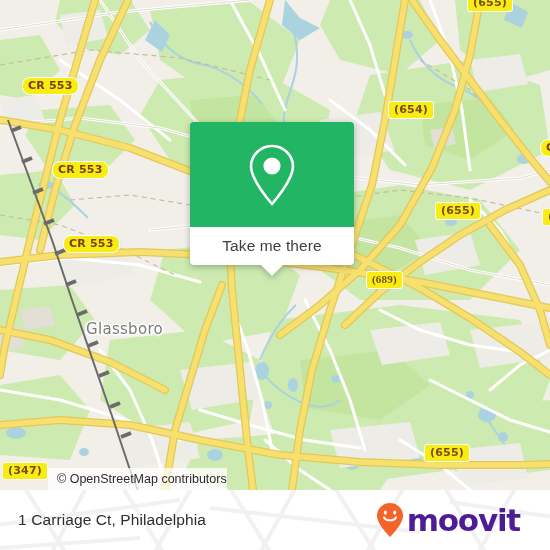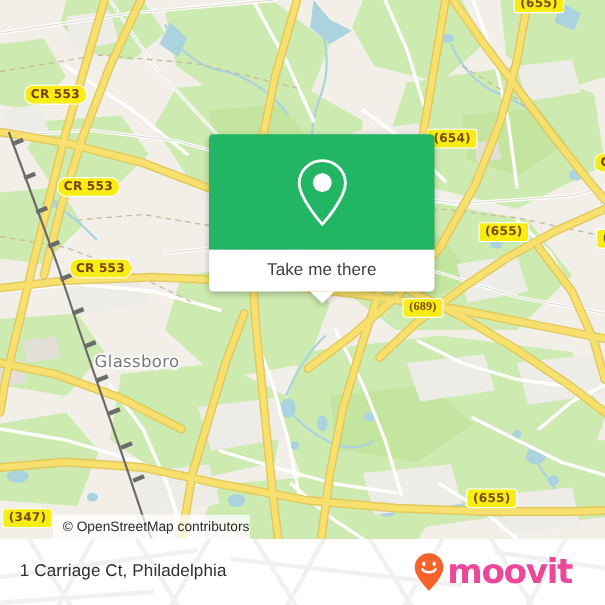--- a/index.html
+++ b/index.html
@@ -70,21 +70,21 @@
       -1.5px 0 2px #fff, 1.5px 0 2px #fff, 0 -1.5px 2px #fff, 0 1.5px 2px #fff,
       -1px -1px 2px #fff, 1px 1px 2px #fff, -1px 1px 2px #fff, 1px -1px 2px #fff;
     margin-left: 20px;
   }
 
   
   #popup {
     position: absolute;
     left: 190px;
     top: 122px;
-    width: 205px;
+    width: 164px;
     filter: drop-shadow(0 2px 3px rgba(0,0,0,0.28));
   }
   #popup-body {
     background: #22b563;
     border-radius: 4px 4px 0 0;
     height: 105px;
     display: flex;
     align-items: center;
     justify-content: center;
   }
@@ -167,21 +167,21 @@
   }
   #brand {
     display: flex;
     align-items: center;
     gap: 2px;
   }
   #brand-wordmark {
     font-family: "DejaVu Sans", sans-serif;
     font-size: 31px;
     font-weight: bold;
-    color: #ec4899;
+    color: #4c1d95;
     letter-spacing: -1.2px;
     line-height: 1;
   }
 </style>
 </head>
 <body>
 
 <div id="app">
 
   <div id="map">
@@ -372,21 +372,21 @@
       </g>
     </svg>
 
     <div class="city-label" style="left:66px; top:320px;">Glassboro</div>
 
     <div class="shield cr" style="left:22px; top:77px;">CR 553</div>
     <div class="shield cr" style="left:52px; top:161px;">CR 553</div>
     <div class="shield cr" style="left:63px; top:235px;">CR 553</div>
 
     <div class="shield" style="left:467px; top:-6px;">(655)</div>
-    <div class="shield" style="left:388px; top:101px;margin-top:16px;">(654)</div>
+    <div class="shield" style="left:388px; top:101px;">(654)</div>
     <div class="shield" style="left:435px; top:202px;">(655)</div>
     <div class="shield" style="left:366px; top:271px;font-family:Liberation Serif, serif;">(689)</div>
     <div class="shield" style="left:424px; top:444px;">(655)</div>
     <div class="shield" style="left:2px; top:462px;">(347)</div>
     <div class="shield cr" style="left:540px; top:139px;">C</div>
     <div class="shield" style="left:542px; top:208px;">(</div>
 
     <div id="popup">
       <div id="popup-body">
         <svg width="56" height="66" viewBox="0 0 56 66">

